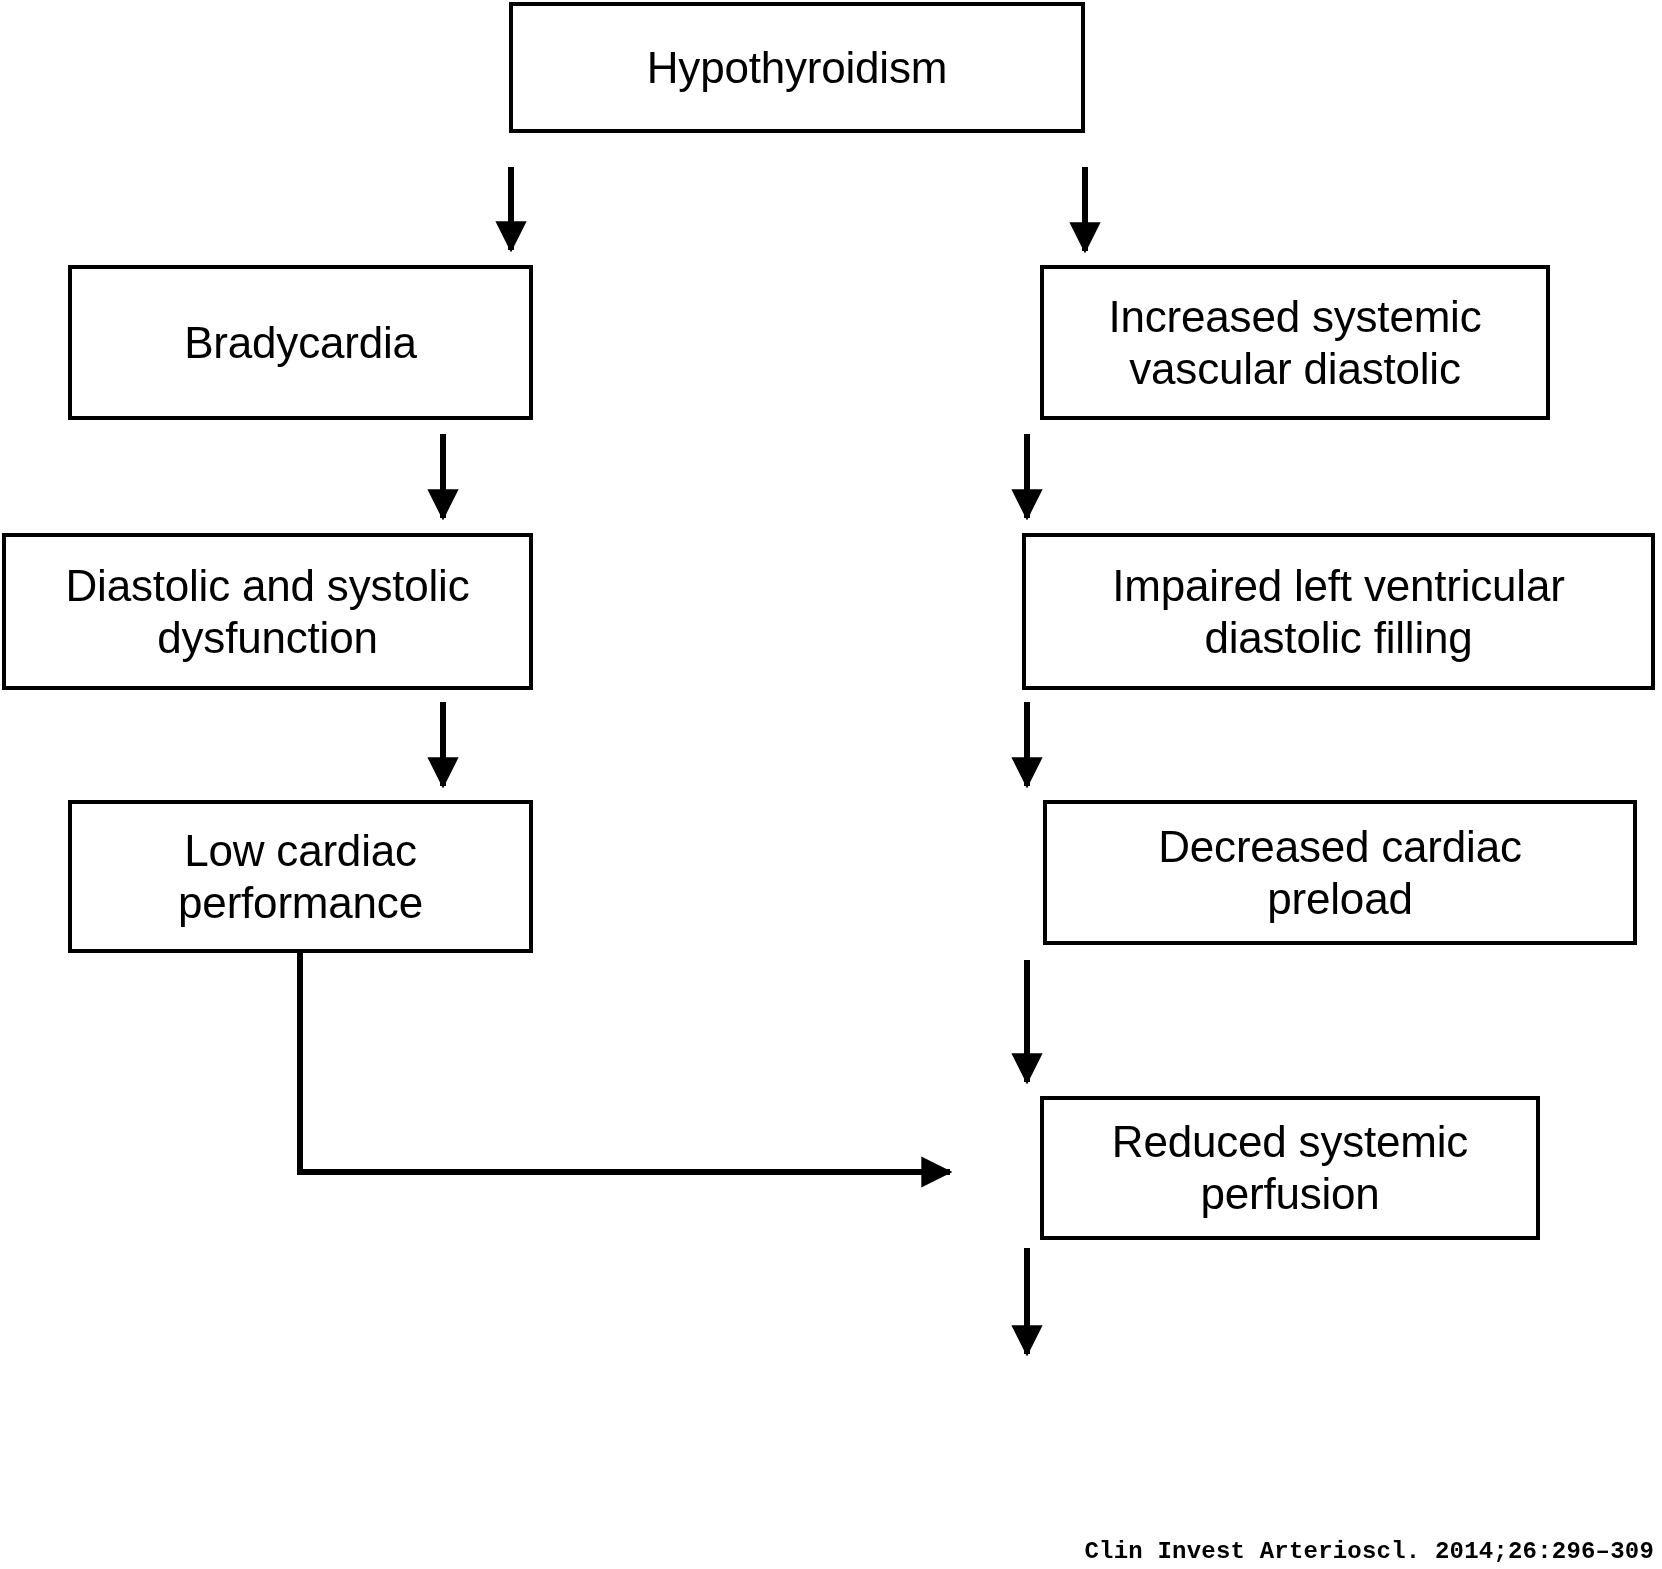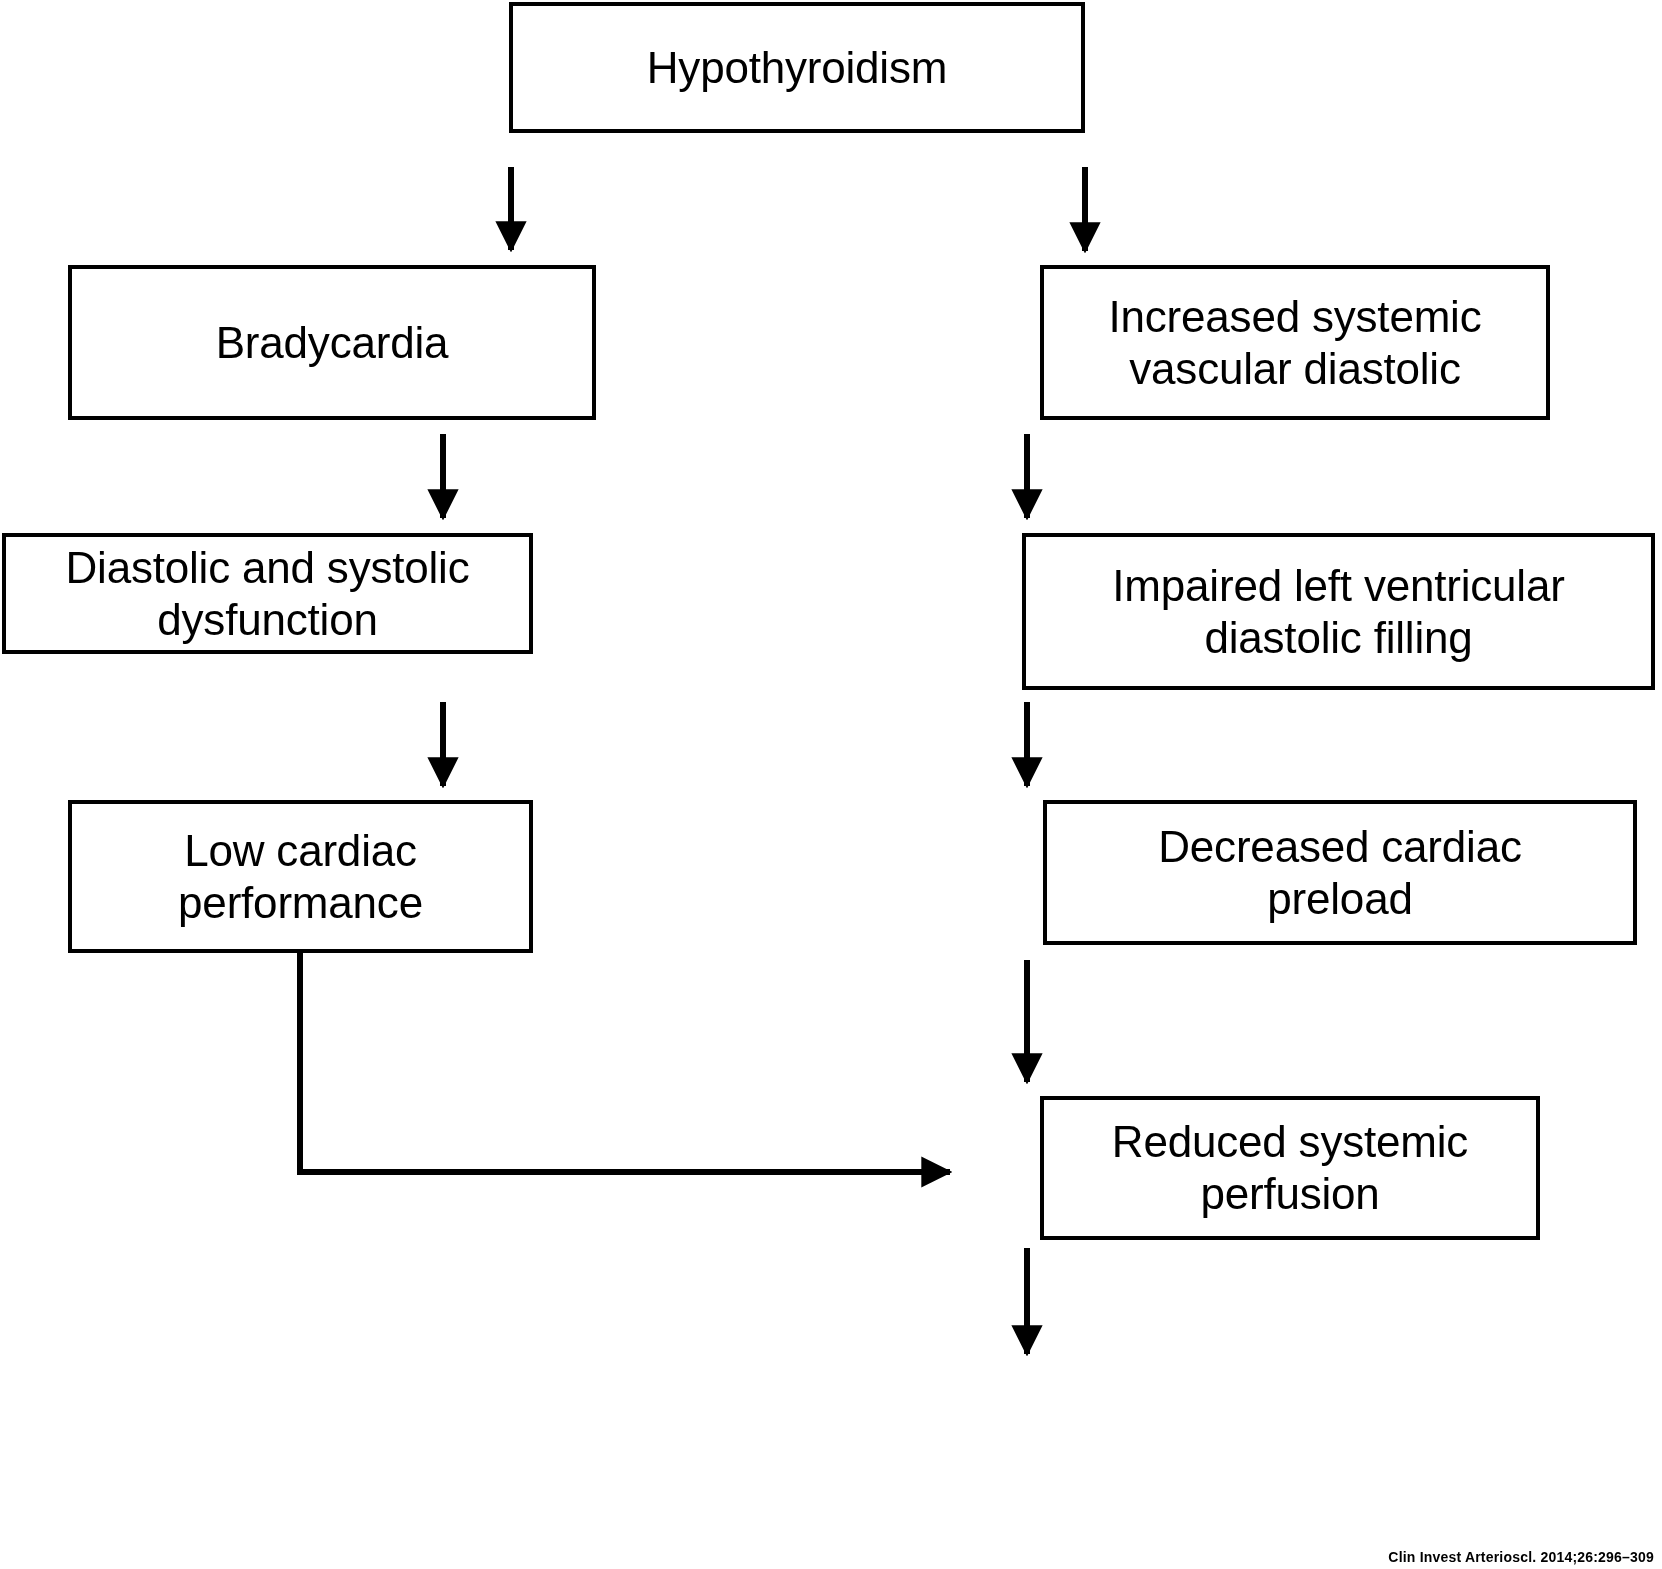--- a/index.html
+++ b/index.html
@@ -42,22 +42,22 @@
     left: 0;
     top: 0;
     width: 1662px;
     height: 1569px;
     pointer-events: none;
   }
   .citation {
     position: absolute;
     right: 8px;
     bottom: 4px;
-    font-family: Liberation Sans, sans-serif;
-    font-size: 14px;
+    font-family: Liberation Mono, monospace;
+    font-size: 24px;
     font-weight: 700;
     letter-spacing: 0.2px;
     white-space: nowrap;
   }
 </style>
 </head>
 <body>
 
 <div id="canvas">
 
@@ -102,30 +102,30 @@
 
     <g>
       <line x1="1027" y1="1248" x2="1027" y2="1354" stroke="#000000" stroke-width="6" marker-end="url(#arrowhead)"></line>
     </g>
   </svg>
 
   <div class="node" style="left:509px; top:2px; width:576px; height:131px;">
     <span class="label">Hypothyroidism</span>
   </div>
 
-  <div class="node" style="left:68px; top:265px; width:528px; height:155px;">
+  <div class="node" style="left:68px; top:265px; width:465px; height:155px;">
     <span class="label">Bradycardia</span>
   </div>
 
   <div class="node" style="left:1040px; top:265px; width:510px; height:155px;">
     <span class="label">Increased systemic
 vascular diastolic</span>
   </div>
 
-  <div class="node" style="left:2px; top:533px; width:531px; height:121px;">
+  <div class="node" style="left:2px; top:533px; width:531px; height:157px;">
     <span class="label">Diastolic and systolic
 dysfunction</span>
   </div>
 
   <div class="node" style="left:1022px; top:533px; width:633px; height:157px;">
     <span class="label">Impaired left ventricular
 diastolic filling</span>
   </div>
 
   <div class="node" style="left:68px; top:800px; width:465px; height:153px;">

